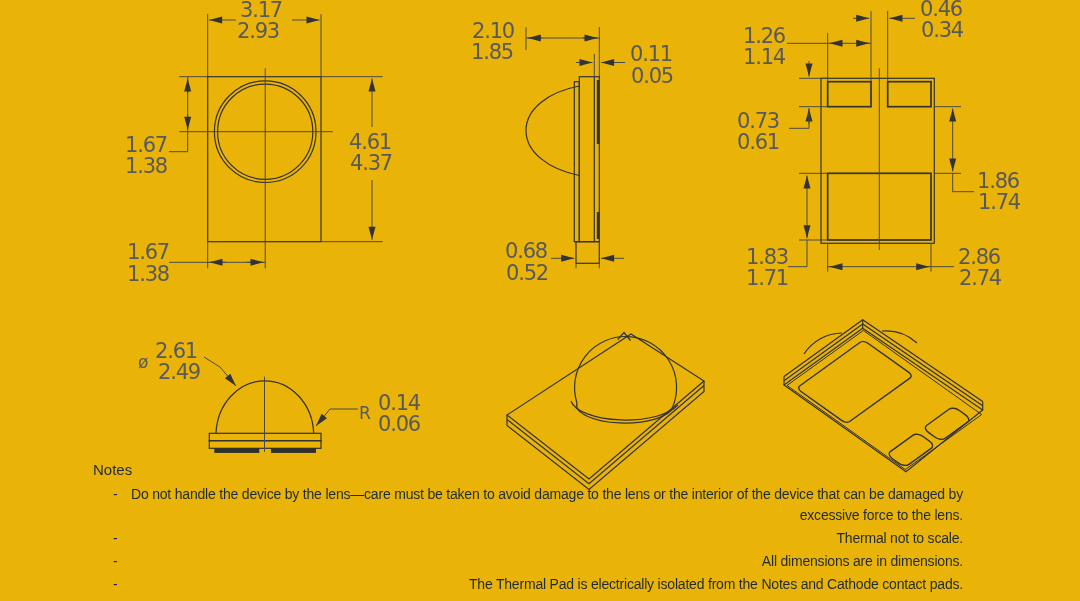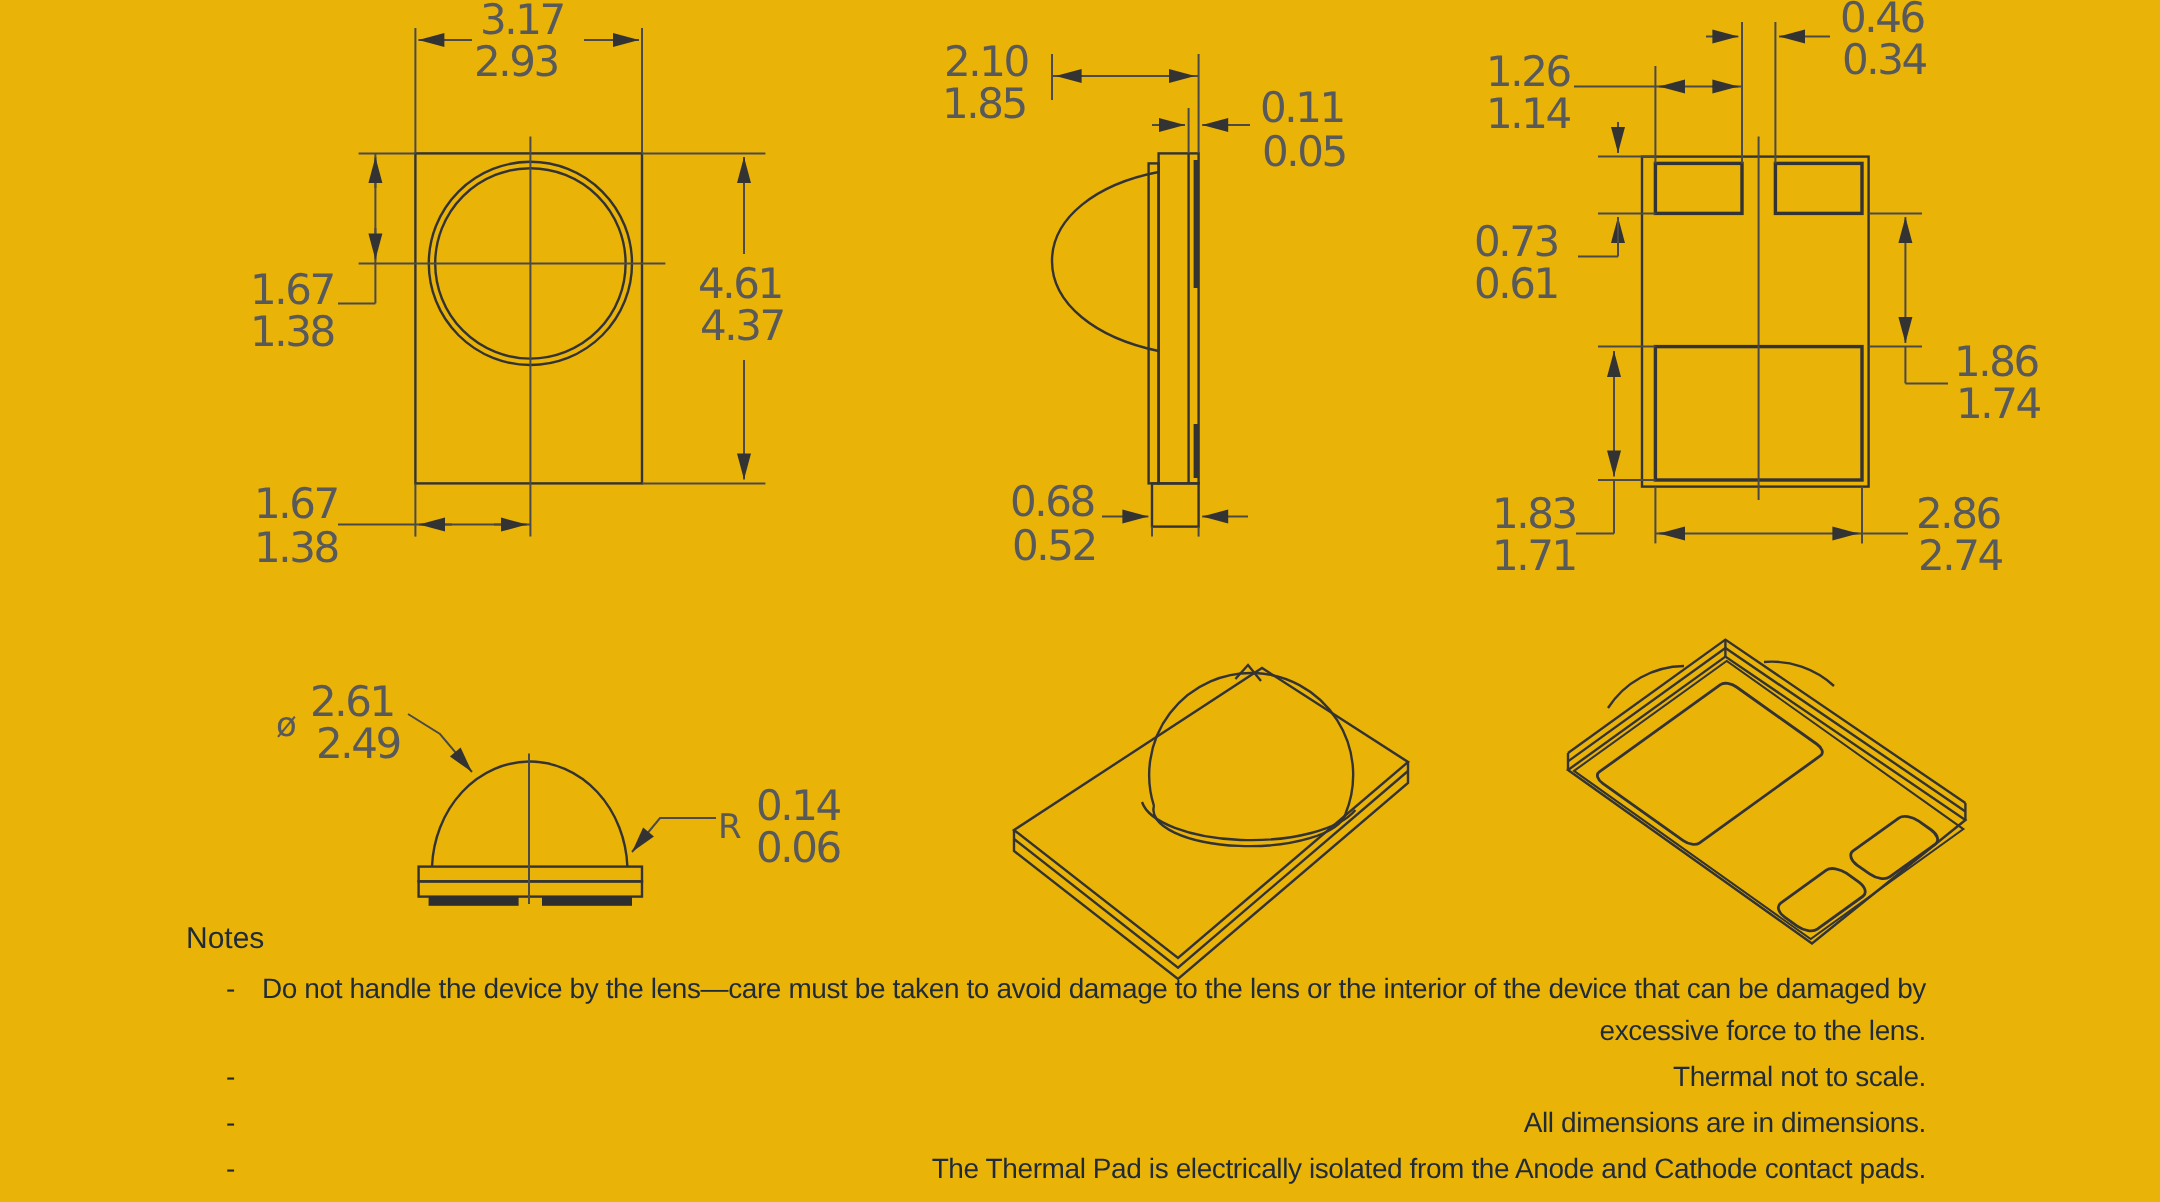--- a/index.html
+++ b/index.html
@@ -248,16 +248,16 @@
     <div class="item">
       <span class="dash">-</span>
       <span class="txt">Thermal not to scale.</span>
     </div>
     <div class="item">
       <span class="dash">-</span>
       <span class="txt">All dimensions are in dimensions.</span>
     </div>
     <div class="item">
       <span class="dash">-</span>
-      <span class="txt">The Thermal Pad is electrically isolated from the Anode and Cathode contact pads.</span>
+      <span class="txt">The Thermal Pad is electrically isolated from the Notes and Cathode contact pads.</span>
     </div>
   </div>
 </div>
 
 </body></html>

